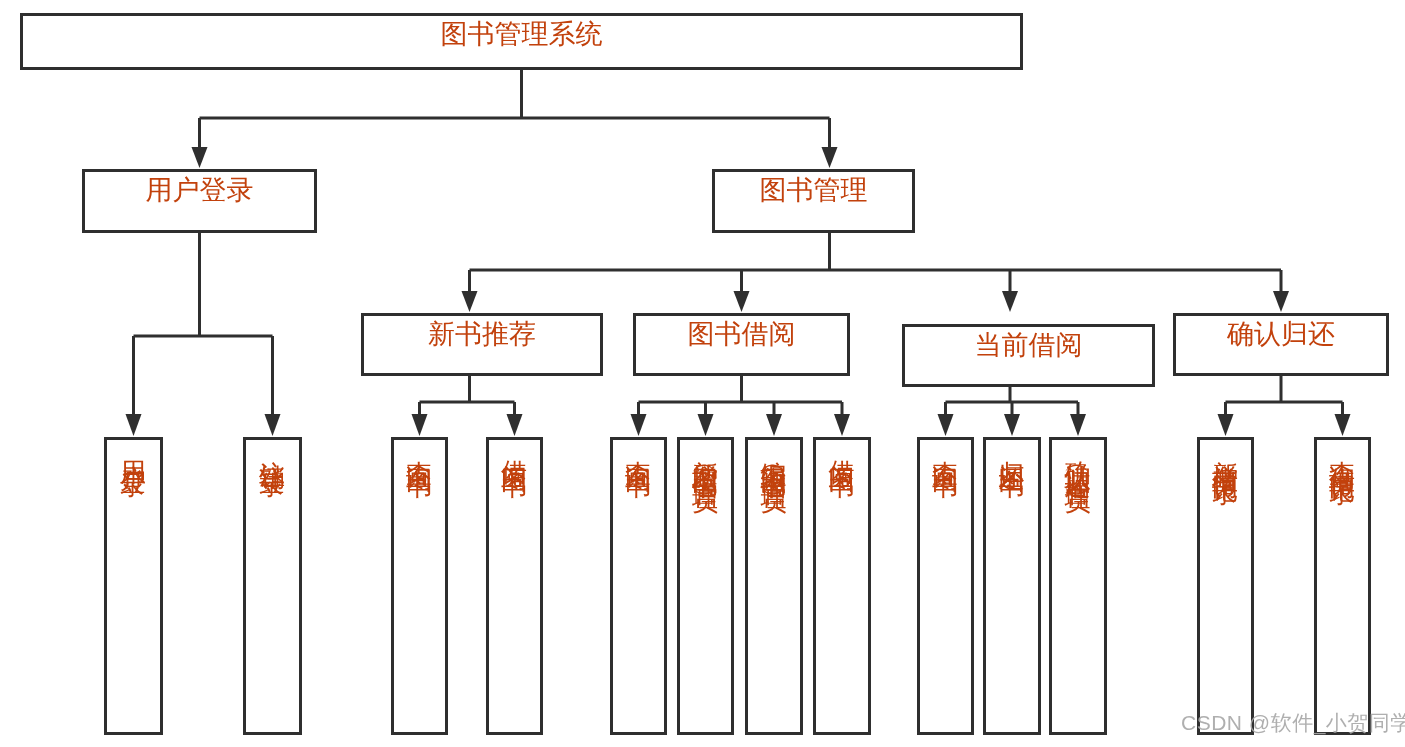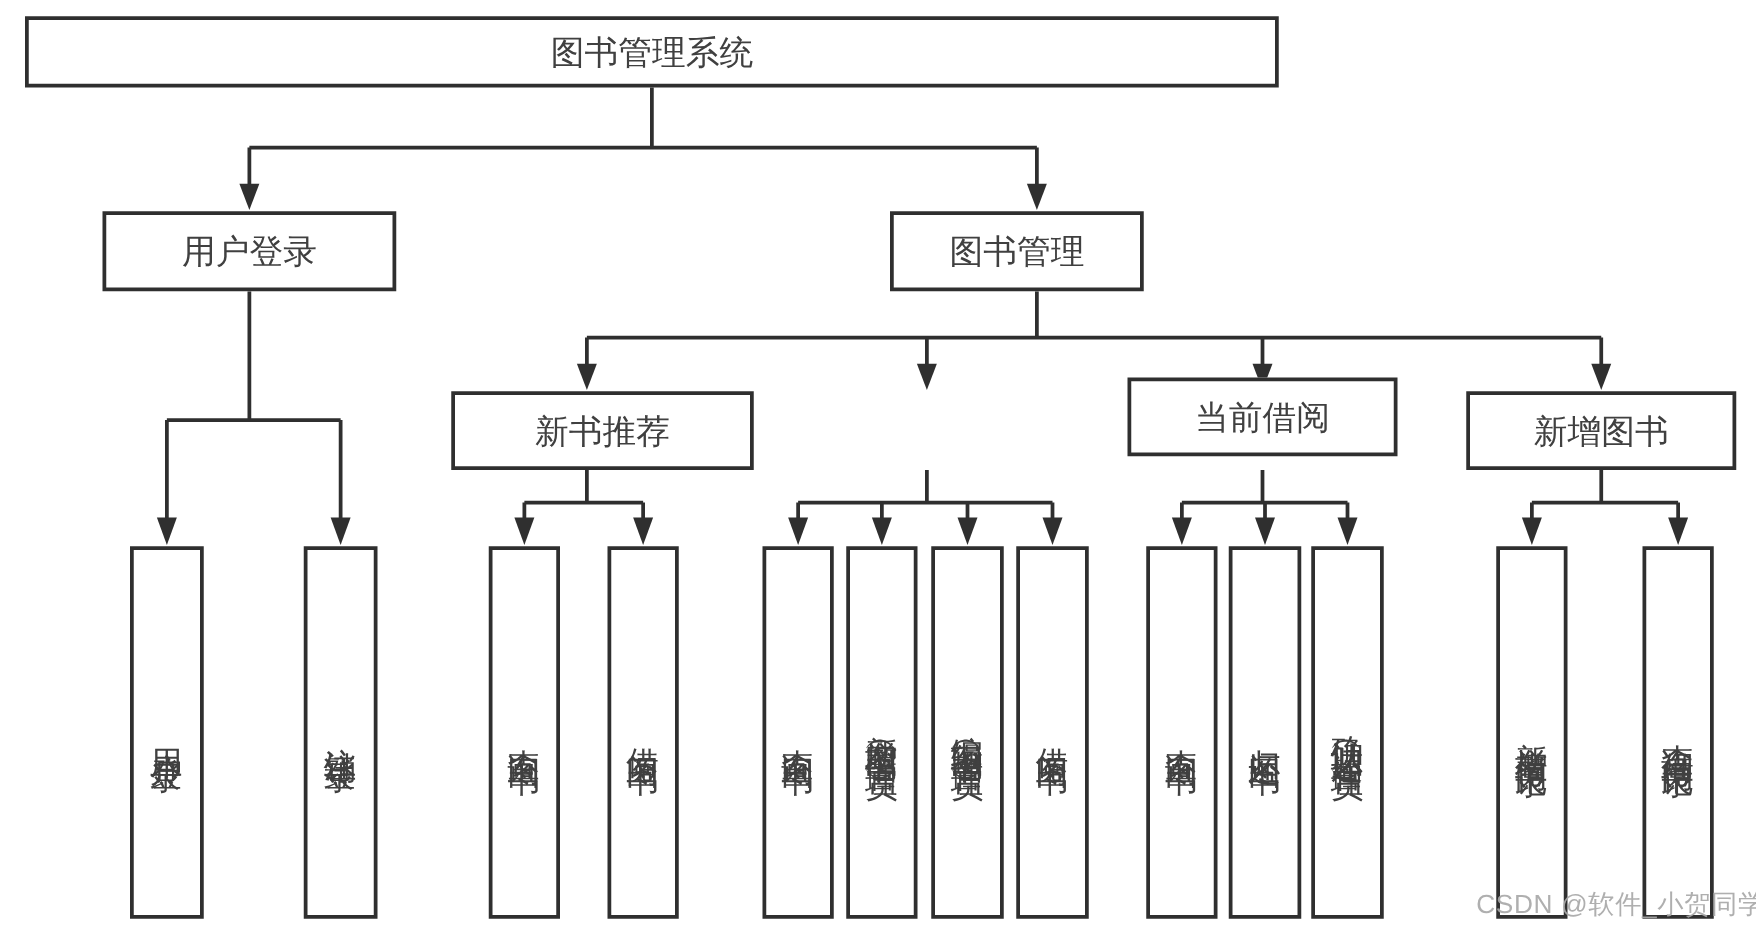--- a/index.html
+++ b/index.html
@@ -20,23 +20,22 @@
     left: 0; top: 0;
     width: 1405px; height: 747px;
     z-index: 1;
   }
   .node {
     position: absolute;
     box-sizing: border-box;
     background: #ffffff;
     border: 3px solid #2f2f2f;
     display: flex;
-    align-items: center;
     justify-content: center;
-    color: #404040;
+    color: #c2410c;
     font-size: 27px;
     z-index: 2;
     white-space: nowrap;
   }
   .v-node {
     font-size: 26px;
   }
   .v-node .vtxt {
     writing-mode: vertical-rl;
     text-orientation: mixed;
@@ -106,25 +105,28 @@
   <div class="node" style="left:82px;top:169px;width:235px;height:64px">
     <span>用户登录</span>
   </div>
   <div class="node" style="left:712px;top:169px;width:203px;height:64px">
     <span>图书管理</span>
   </div>
 
   <div class="node" style="left:361px;top:313px;width:242px;height:63px">
     <span>新书推荐</span>
   </div>
-  <div class="node" style="left:902px;top:302px;width:216px;height:63px">
+  <div class="node" style="left:633px;top:313px;width:217px;height:63px">
+    <span>图书借阅</span>
+  </div>
+  <div class="node" style="left:902px;top:324px;width:253px;height:63px">
     <span>当前借阅</span>
   </div>
   <div class="node" style="left:1173px;top:313px;width:216px;height:63px">
-    <span>新增图书</span>
+    <span>确认归还</span>
   </div>
 
   <div class="node v-node" style="left:104px;top:437px;width:59px;height:298px">
     <span class="vtxt">用户登录</span>
   </div>
   <div class="node v-node" style="left:243px;top:437px;width:59px;height:298px">
     <span class="vtxt">注销登录</span>
   </div>
 
   <div class="node v-node" style="left:391px;top:437px;width:57px;height:298px">

